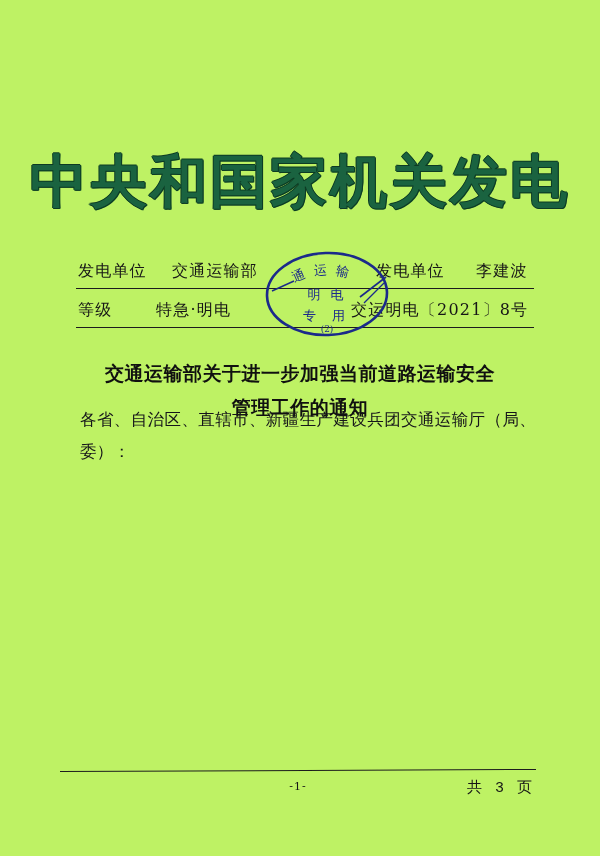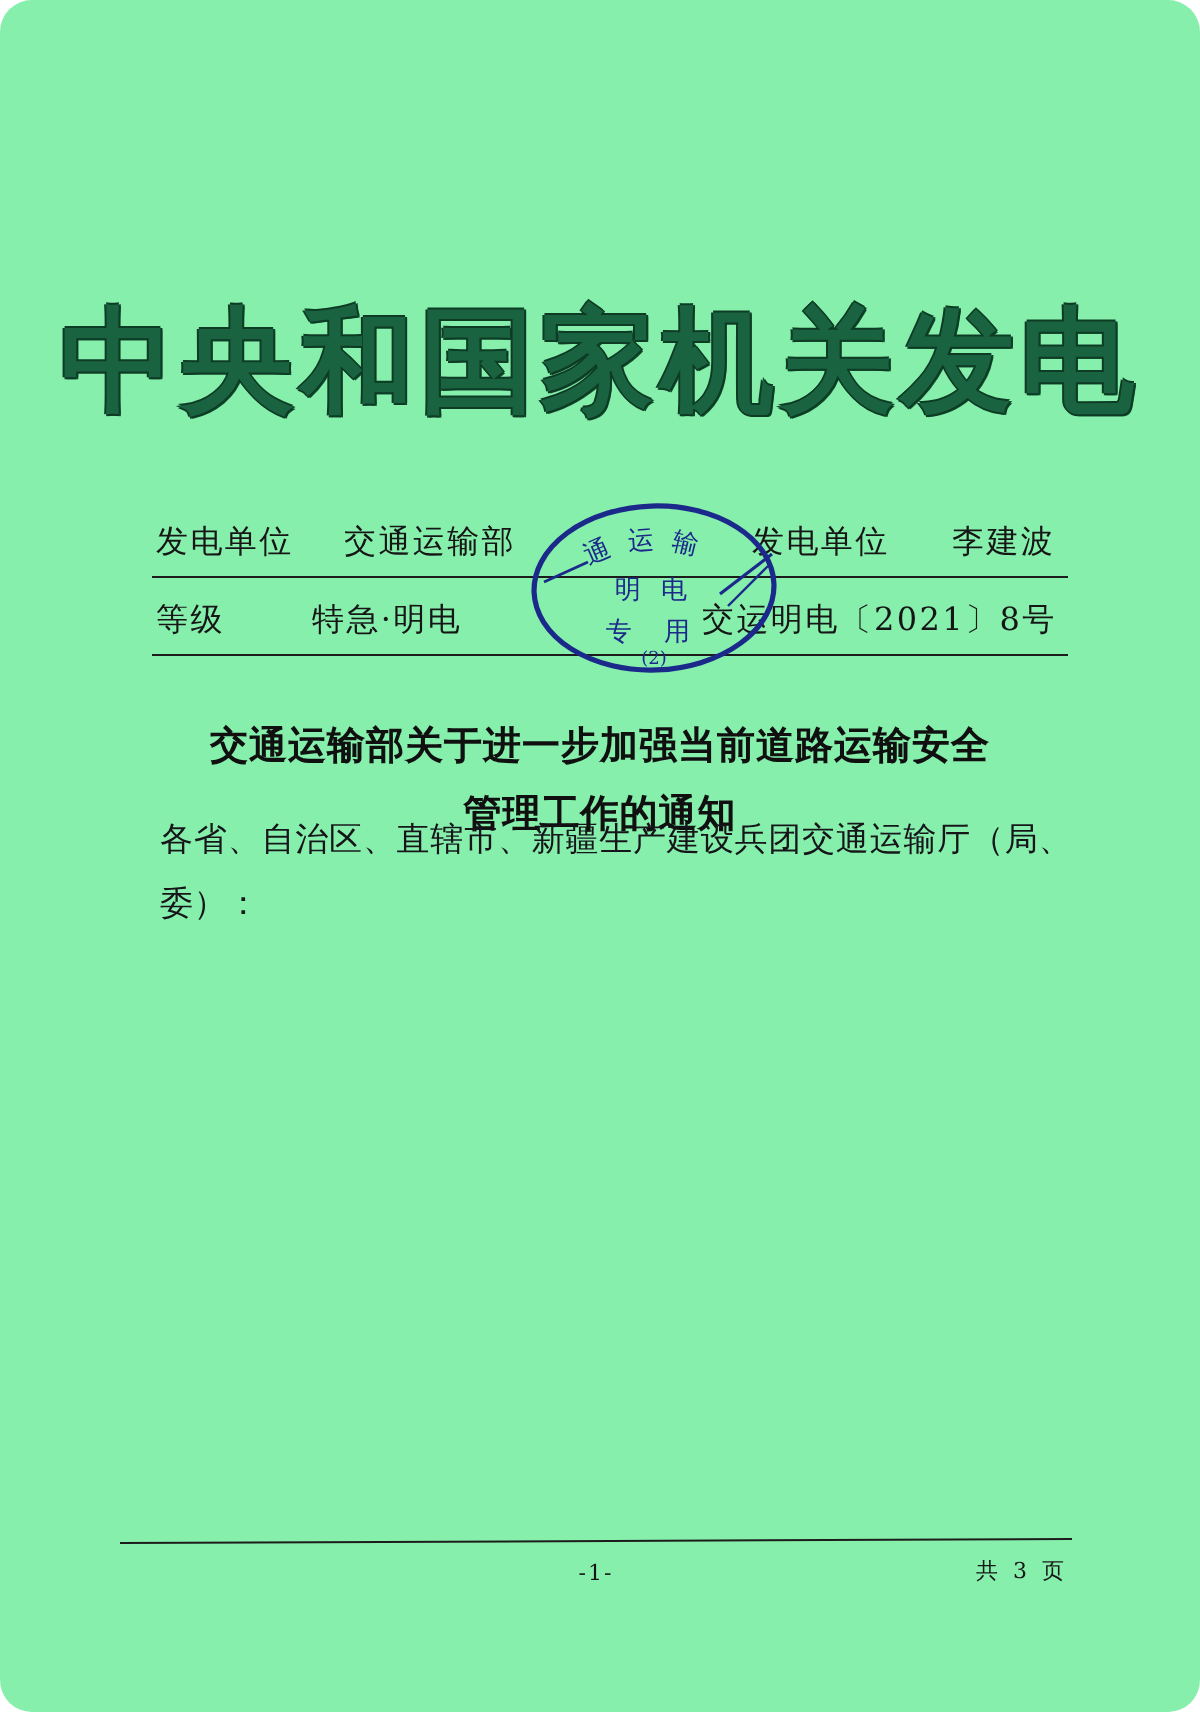--- a/index.html
+++ b/index.html
@@ -11,22 +11,21 @@
     width: 600px;
     height: 856px;
     position: relative;
     overflow: hidden;
     font-family: "DejaVu Sans", sans-serif;
   }
 
   .page {
     position: absolute;
     inset: 0;
-    background: #86efac;
-    border-radius: 16px;
+    background: #bef264;
   }
 
   
   .masthead {
     position: absolute;
     left: 0;
     right: 0;
     top: 152px;
     text-align: center;
     font-family: "DejaVu Serif", serif;
@@ -147,22 +146,23 @@
     left: 0;
     right: 0;
     text-align: center;
     font-size: 11px;
     letter-spacing: 1px;
   }
   .page-total {
     position: absolute;
     right: 2px;
     top: -2px;
-    font-size: 11px;
+    font-size: 15px;
     letter-spacing: 2px;
+    font-family: Liberation Mono, monospace;
   }
 </style>
 </head>
 <body>
 
 <div class="page">
 
   <div class="masthead">中央和国家机关发电</div>
 
   <div class="header-table">

